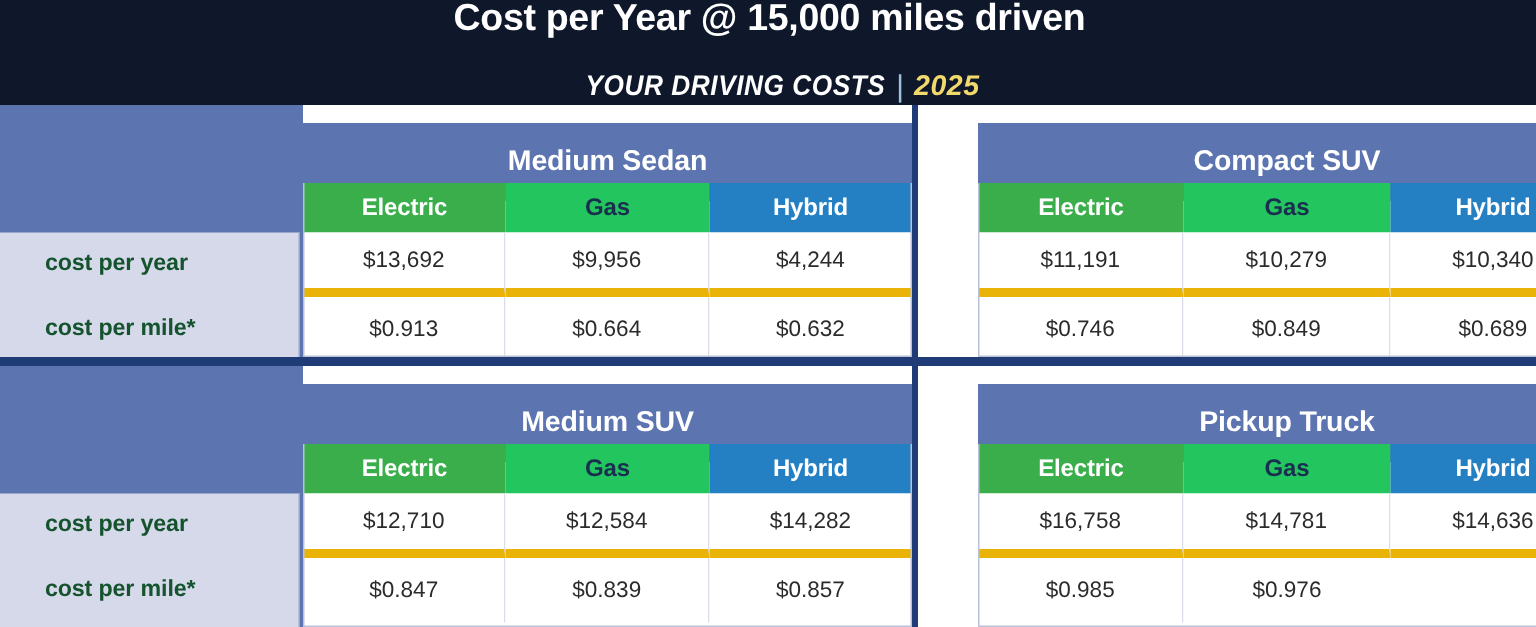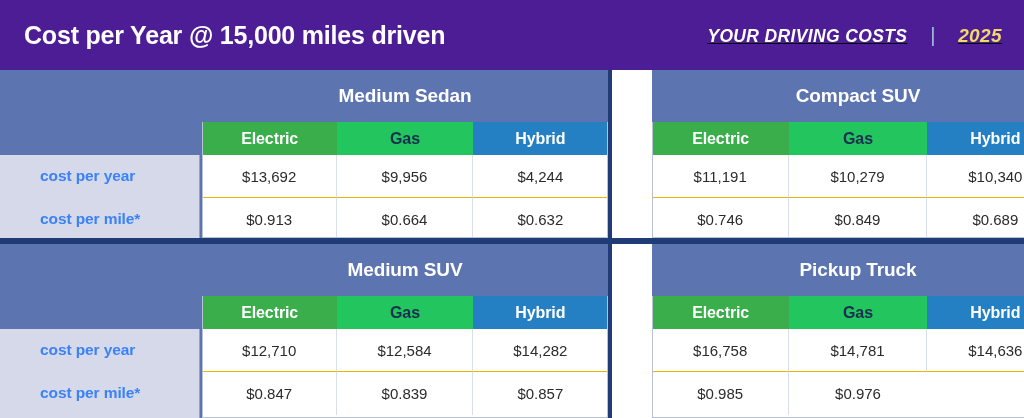--- a/index.html
+++ b/index.html
@@ -21,41 +21,41 @@
     background: #ffffff;
   }
 
   
   .header-bar {
     position: absolute;
     left: 0;
     top: 0;
     width: 1024px;
     height: 70px;
-    background: #4c1d95;
+    background: #0f172a;
     display: flex;
     align-items: center;
     justify-content: space-between;
     box-sizing: border-box;
     padding: 0 22px 0 24px;
+    flex-direction: column;
   }
   .header-title {
     color: #ffffff;
     font-size: 25px;
     font-weight: bold;
     letter-spacing: -0.2px;
     line-height: 1;
     white-space: nowrap;
   }
   .header-brand {
     display: flex;
-    align-items: flex-end;
-    gap: 22px;
+    align-items: flex-start;
+    gap: 6px;
     white-space: nowrap;
-    text-decoration: underline;
   }
   .brand-text {
     color: #ffffff;
     font-size: 19px;
     font-weight: bold;
     font-style: italic;
     letter-spacing: 0.4px;
     transform: scaleX(0.92);
     transform-origin: right center;
   }
@@ -106,21 +106,21 @@
     left: 608px;
     width: 4px;
     height: 100%;
     background: #1F3C76;
     z-index: 5;
   }
 
   
   .group-title {
     position: absolute;
-    top: 0;
+    top: 12px;
     left: 0;
     width: 100%;
     height: 52px;
     background: #5C74B0;
     color: #ffffff;
     font-size: 19px;
     font-weight: bold;
     display: flex;
     align-items: center;
     justify-content: center;
@@ -143,28 +143,28 @@
     left: 0;
     top: 85px;
     width: 200px;
     height: calc(100% - 85px);
     background: #D5D9EA;
     border-right: 1px solid #98A3C6;
     box-sizing: border-box;
   }
   .row-label {
     position: absolute;
-    left: 18px;
+    left: 8px;
     width: 200px;
     height: 42px;
     display: flex;
     align-items: center;
     box-sizing: border-box;
     padding-left: 22px;
-    color: #3b82f6;
+    color: #14532d;
     font-size: 15.5px;
     font-weight: bold;
     letter-spacing: -0.1px;
   }
   .row-label-1 { top: 85px; }
   .row-label-2 { top: 128px; }
 
   
   .grid {
     position: absolute;
@@ -197,21 +197,21 @@
 
   .cell {
     background: #ffffff;
     display: flex;
     align-items: center;
     justify-content: center;
     font-size: 15px;
     color: #2B2B2B;
     box-sizing: border-box;
     border-right: 1px solid #D9DEE9;
-    border-bottom: 1px solid #eab308;
+    border-bottom: 6px solid #eab308;
   }
   .cell.col-last { border-right: none; }
   .grid-inner .cell.row-last { border-bottom: none; }
 
   .grid-outline {
     position: absolute;
     top: 52px;
     height: calc(100% - 52px);
     pointer-events: none;
     box-sizing: border-box;

